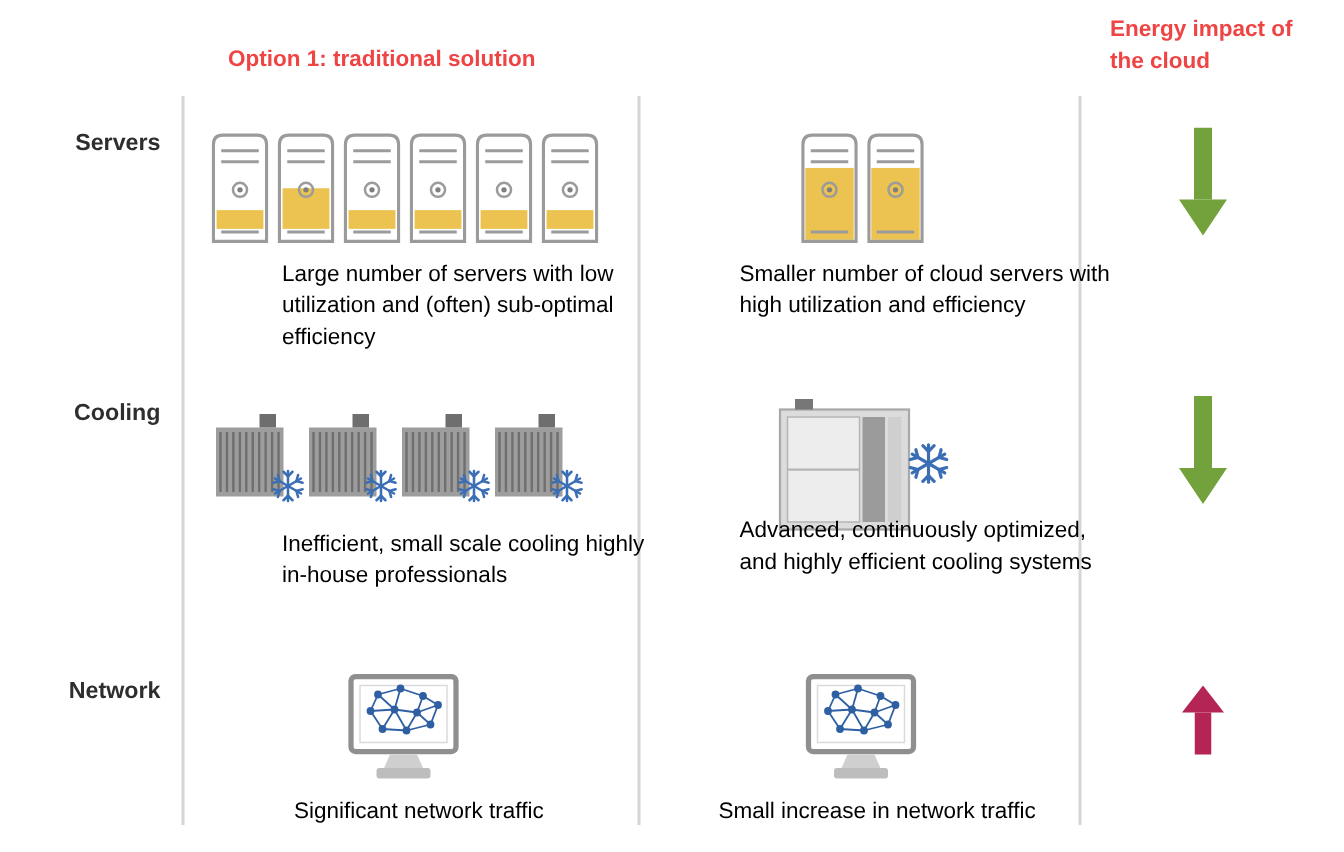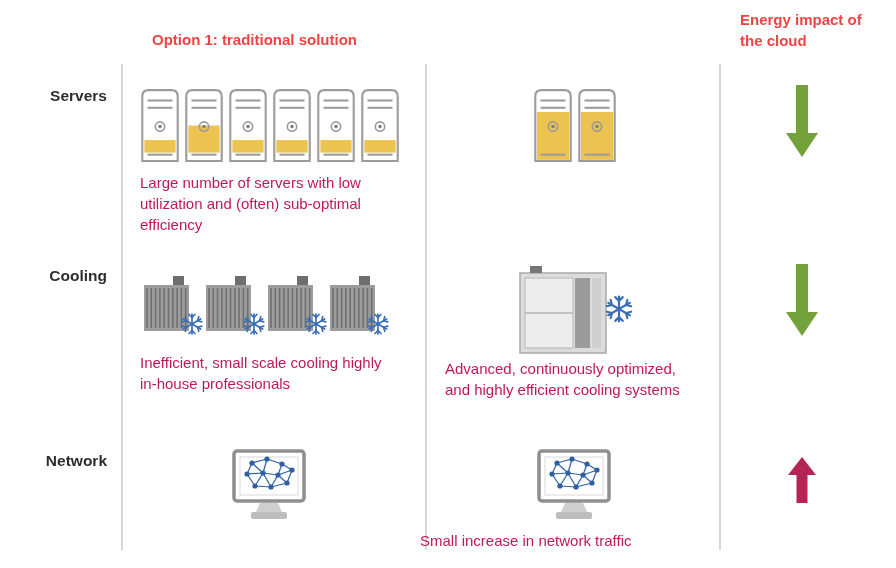--- a/index.html
+++ b/index.html
@@ -16,27 +16,27 @@
   .vline.v2{left:425px;}
   .vline.v3{left:719px;}
   .col-header{position:absolute;font-size:15px;font-weight:bold;color:#ef4444;}
   .col-header.opt1{left:152px;top:31px;}
   .col-header.opt2{left:445px;top:31px;}
   .col-header.impact{left:740px;top:9px;width:148px;line-height:21px;}
   .row-label{position:absolute;left:2px;width:105px;text-align:right;font-size:15.5px;font-weight:bold;color:#2e2e2e;}
   .row-label.servers{top:87px;}
   .row-label.cooling{top:267px;}
   .row-label.network{top:452px;}
-  .caption{position:absolute;font-size:15px;line-height:21px;color:#be185d;}
+  .caption{position:absolute;font-size:15px;line-height:21px;color:#000000;margin-left:48px;}
   .cap-srv1{left:140px;top:172px;width:268px;}
   .cap-srv2{left:445px;top:172px;width:268px;}
   .cap-cool1{left:140px;top:352px;width:252px;}
-  .cap-cool2{left:445px;top:358px;width:238px;}
+  .cap-cool2{left:445px;top:343px;width:238px;}
   .cap-net1{left:148px;top:530px;width:260px;}
-  .cap-net2{left:420px;top:530px;width:260px;}
+  .cap-net2{left:431px;top:530px;width:260px;}
   .iconrow{position:absolute;display:flex;}
   .srv1-icons{left:140px;top:88px;gap:4px;}
   .srv2-icons{left:533px;top:88px;gap:4px;}
   .cool1-icons{left:142px;top:272px;gap:0px;}
   .cool2-icon{position:absolute;left:518px;top:262px;}
   .net1-icon{position:absolute;left:230px;top:448px;}
   .net2-icon{position:absolute;left:535px;top:448px;}
   .arrow{position:absolute;}
   .arrow-servers{left:785px;top:85px;}
   .arrow-cooling{left:785px;top:264px;}
@@ -178,20 +178,21 @@
       <rect x="3.5" y="23" width="31" height="46" fill="#ecc350"></rect>
         <use href="#tower-frame"></use>
       </svg>
     <svg width="40" height="75" viewBox="0 0 38 72">
       <rect x="3.5" y="23" width="31" height="46" fill="#ecc350"></rect>
         <use href="#tower-frame"></use>
       </svg>
   </div>
 
   <div class="caption cap-srv1">Large number of servers with low utilization and (often) sub-optimal efficiency</div>
+  <div class="caption cap-srv2">Smaller number of cloud servers with high utilization and efficiency</div>
 
   <div class="iconrow cool1-icons">
     <svg width="62" height="66" viewBox="0 0 62 66">
       <use href="#ac-unit"></use>
         <use href="#snowflake" transform="translate(50,52)"></use>
       </svg>
     <svg width="62" height="66" viewBox="0 0 62 66">
       <use href="#ac-unit"></use>
         <use href="#snowflake" transform="translate(50,52)"></use>
       </svg>
@@ -213,20 +214,21 @@
   <div class="caption cap-cool1">Inefficient, small scale cooling highly in-house professionals</div>
   <div class="caption cap-cool2">Advanced, continuously optimized, and highly efficient cooling systems</div>
 
   <svg class="net1-icon" width="78" height="72" viewBox="0 0 78 72">
     <use href="#monitor"></use>
   </svg>
   <svg class="net2-icon" width="78" height="72" viewBox="0 0 78 72">
     <use href="#monitor"></use>
   </svg>
 
+  <div class="caption cap-net1">Significant network traffic</div>
   <div class="caption cap-net2">Small increase in network traffic</div>
 
   <svg class="arrow arrow-servers" width="34" height="74" viewBox="0 0 34 74">
     <g fill="#73a13c">
         <rect x="11" y="0" width="12" height="48"></rect>
         <polygon points="1,48 33,48 17,72"></polygon>
       </g>
   </svg>
   <svg class="arrow arrow-cooling" width="34" height="74" viewBox="0 0 34 74">
     <g fill="#73a13c">

